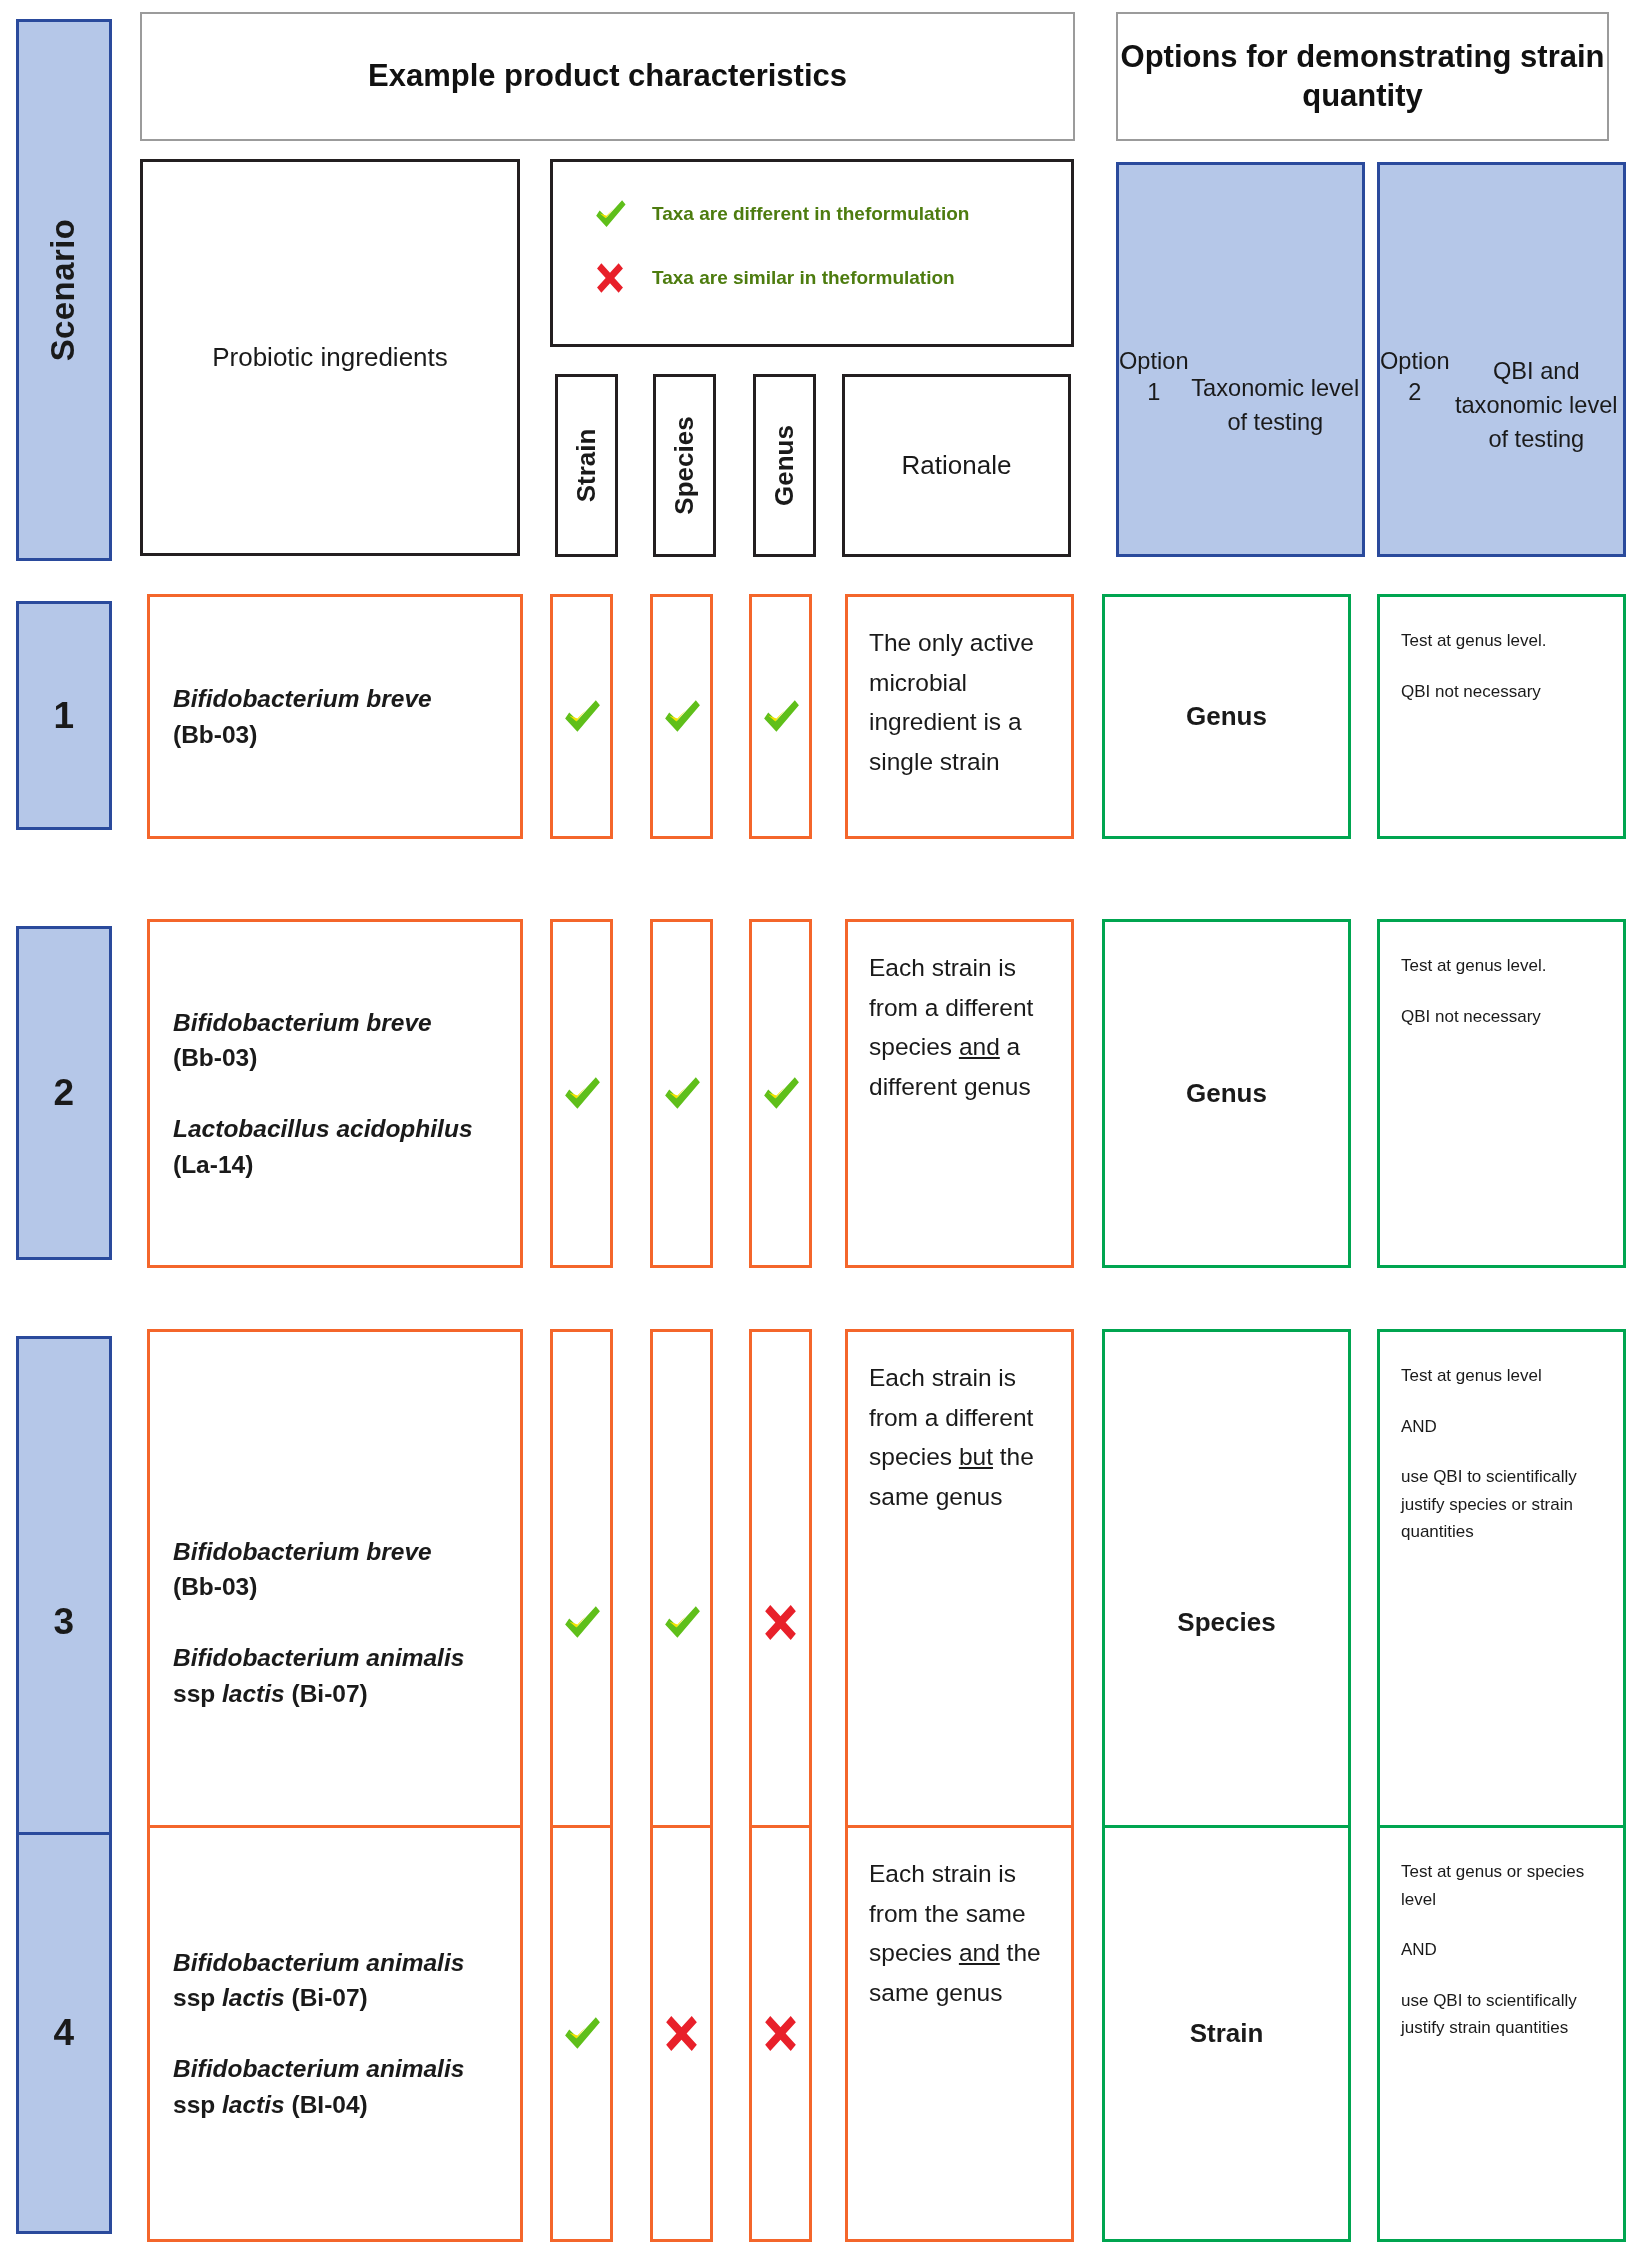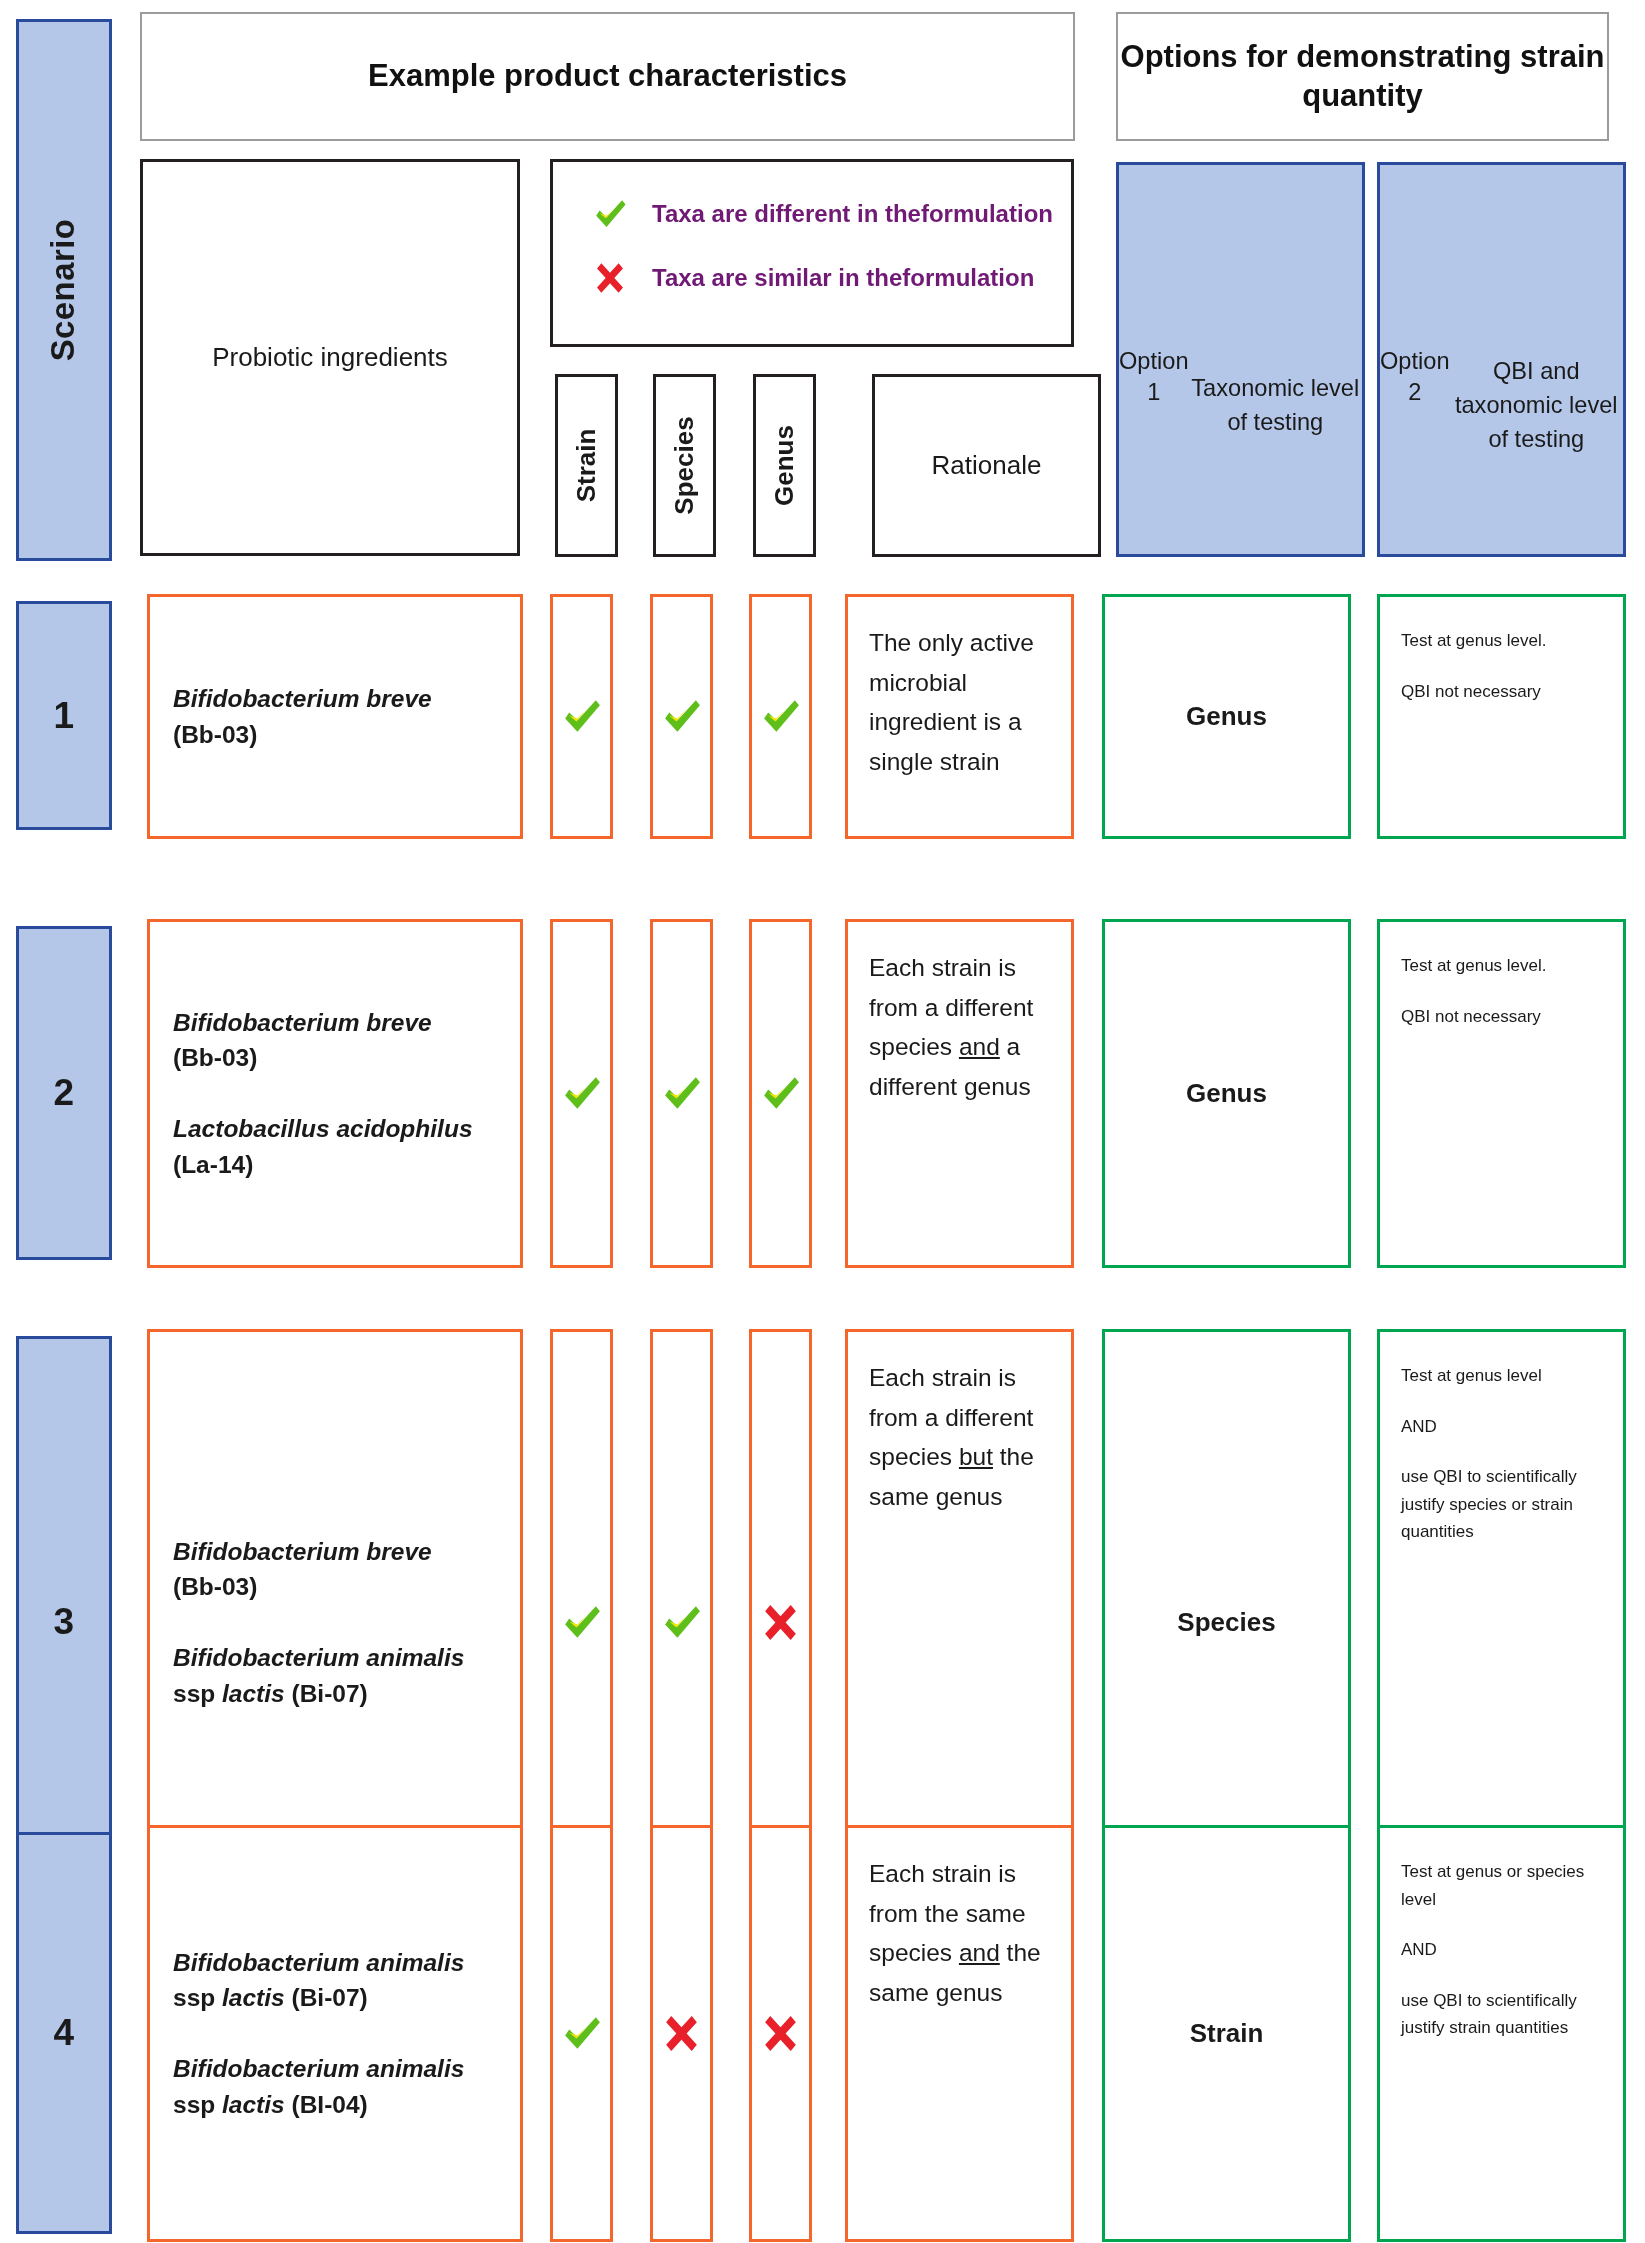--- a/index.html
+++ b/index.html
@@ -78,21 +78,21 @@
 
   
   .legend {
     border: 3.5px solid #231f20;
     padding: 33px 0 0 38px;
     display: flex;
     flex-direction: column;
     gap: 26px;
   }
   .legend-row { display: flex; align-items: center; gap: 23px; }
-  .legend-row .legend-txt { font-size: 24px; font-weight: 700; color: #701a75; }
+  .legend-row .legend-txt { font-size: 19px; font-weight: 700; color: #4d7c0f; }
 
   
   .mark { display: inline-block; line-height: 0; }
   .mark svg { display: block; }
 
   
   .orange-cell {
     border: 3.5px solid #f4662b;
     display: flex;
     align-items: center;
@@ -177,21 +177,21 @@
   <div class="box hdr-cell vert" style="left:555px; top:374px; width:63px; height:183px;">
     <span class="hdr-txt">Strain</span>
   </div>
   <div class="box hdr-cell vert" style="left:653px; top:374px; width:63px; height:183px;">
     <span class="hdr-txt">Species</span>
   </div>
   <div class="box hdr-cell vert" style="left:753px; top:374px; width:63px; height:183px;">
     <span class="hdr-txt">Genus</span>
   </div>
 
-  <div class="box hdr-cell" style="left:872px; top:374px; width:229px; height:183px;">
+  <div class="box hdr-cell" style="left:842px; top:374px; width:229px; height:183px;">
     <span class="hdr-txt">Rationale</span>
   </div>
 
   <div class="box blue-cell option-head" style="left:1116px; top:162px; width:249px; height:395px;">
     <span class="opt-title">Option 1</span>
     <span class="opt-sub">Taxonomic level of testing</span>
   </div>
   <div class="box blue-cell option-head" style="left:1377px; top:162px; width:249px; height:395px;">
     <span class="opt-title">Option 2</span>
     <span class="opt-sub">QBI and taxonomic level of testing</span>

